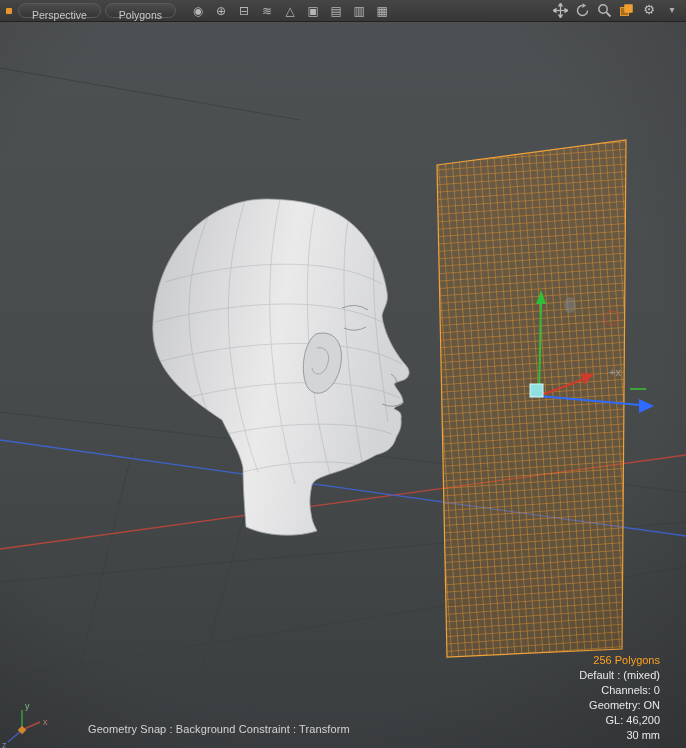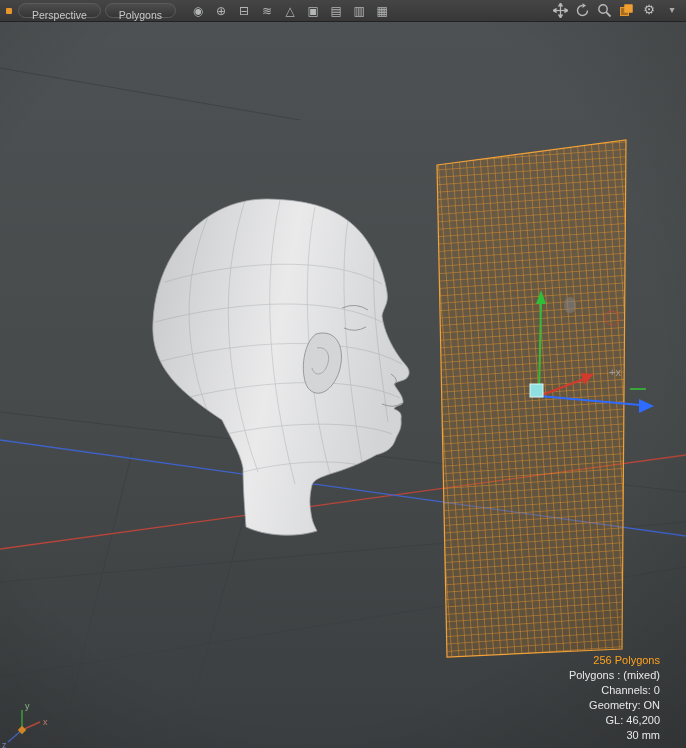--- a/index.html
+++ b/index.html
@@ -212,24 +212,25 @@
         <line x1="22" y1="708" x2="8" y2="720" stroke="#4a6ccc" stroke-width="1.5"></line>
         <rect x="19" y="705" width="6" height="6" fill="#e8962c" transform="rotate(45 22 708)"></rect>
         <text x="25" y="687" class="svg-label" font-size="9" fill="#8fc78f">y</text>
         <text x="43" y="703" class="svg-label" font-size="9" fill="#cc8476">x</text>
         <text x="2" y="726" class="svg-label" font-size="9" fill="#8697d6">z</text>
       </g>
 
       <rect x="0" y="0" width="686" height="726" fill="url(#vig)" pointer-events="none"></rect>
     </svg>
 
+    <div class="status-left">Geometry Snap : Background Constraint : Transform</div>
 
     <div class="stats">
       <div class="sel">256 Polygons</div>
-      <div>Polygons : (mixed)</div>
+      <div>Default : (mixed)</div>
       <div>Channels: 0</div>
       <div>Geometry: ON</div>
       <div>GL: 46,200</div>
       <div>30 mm</div>
     </div>
   </div>
 
 </div>
 
 </body></html>

